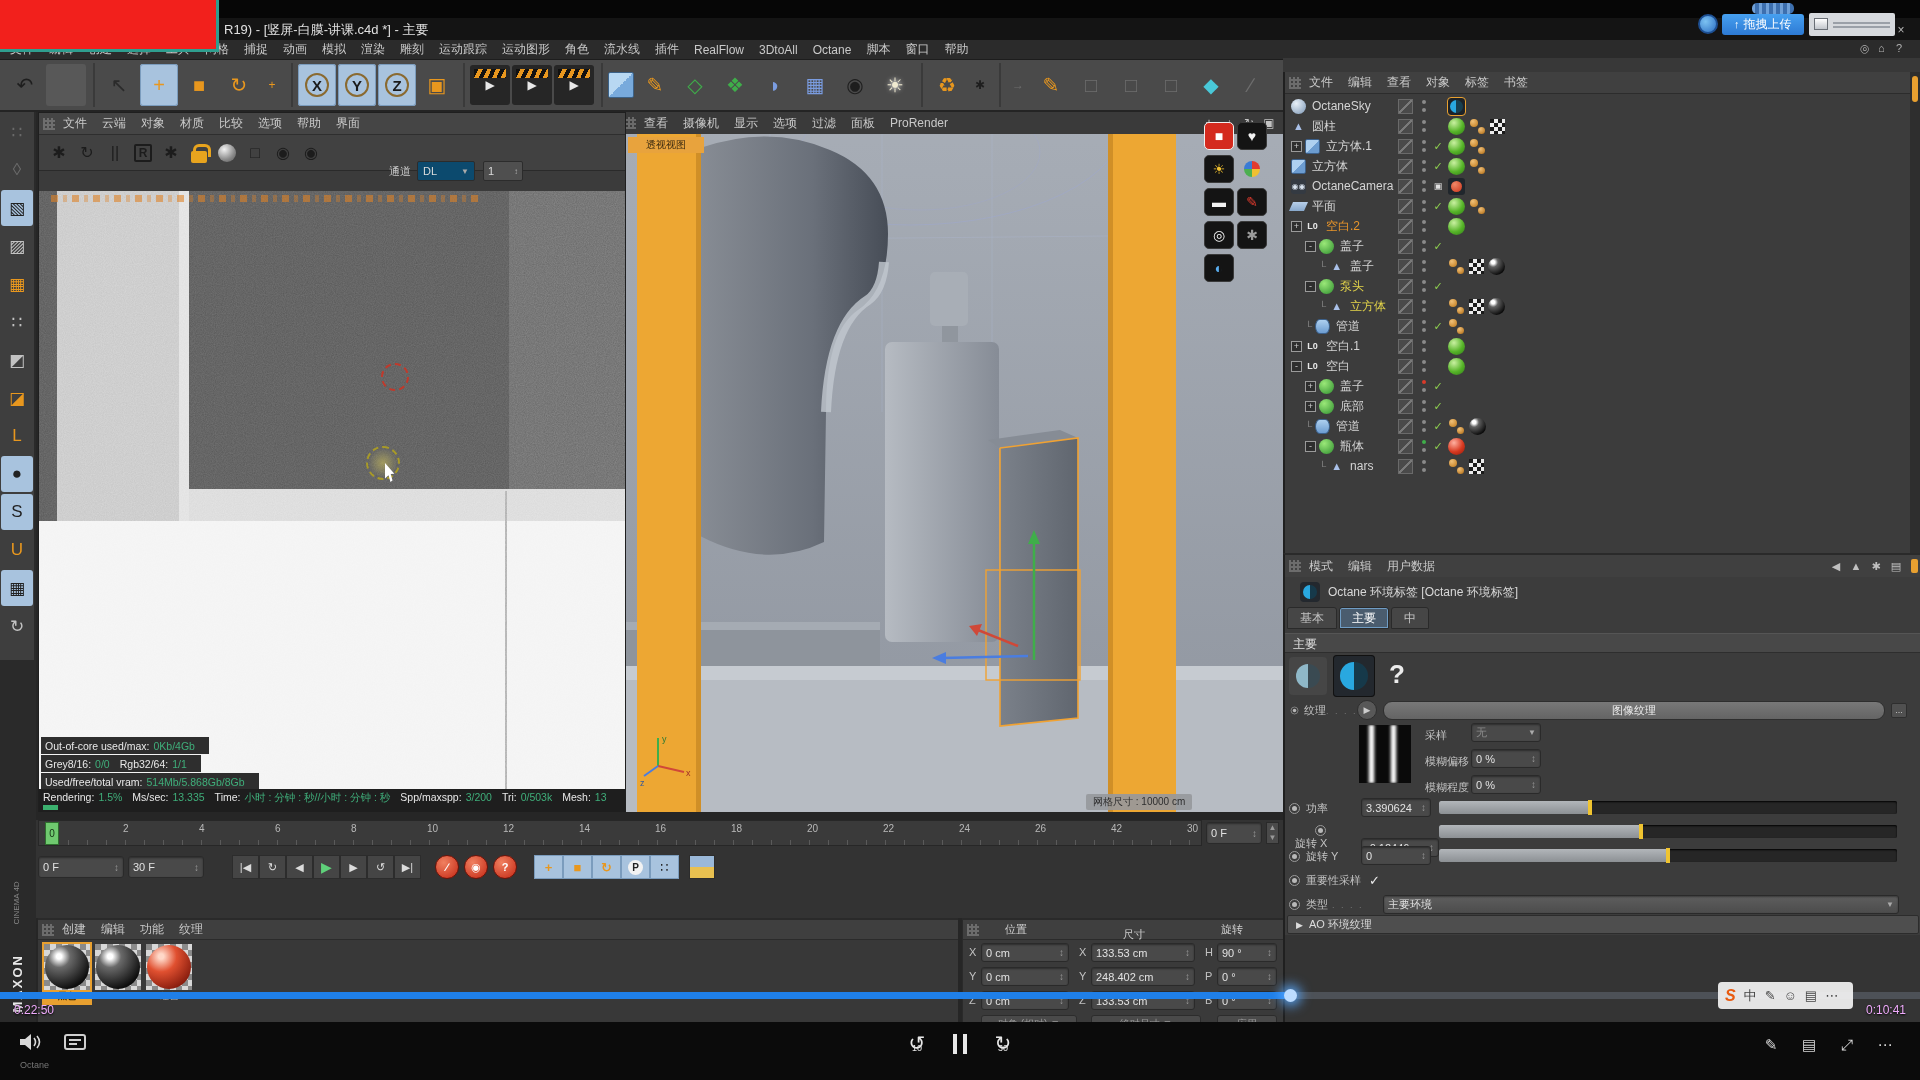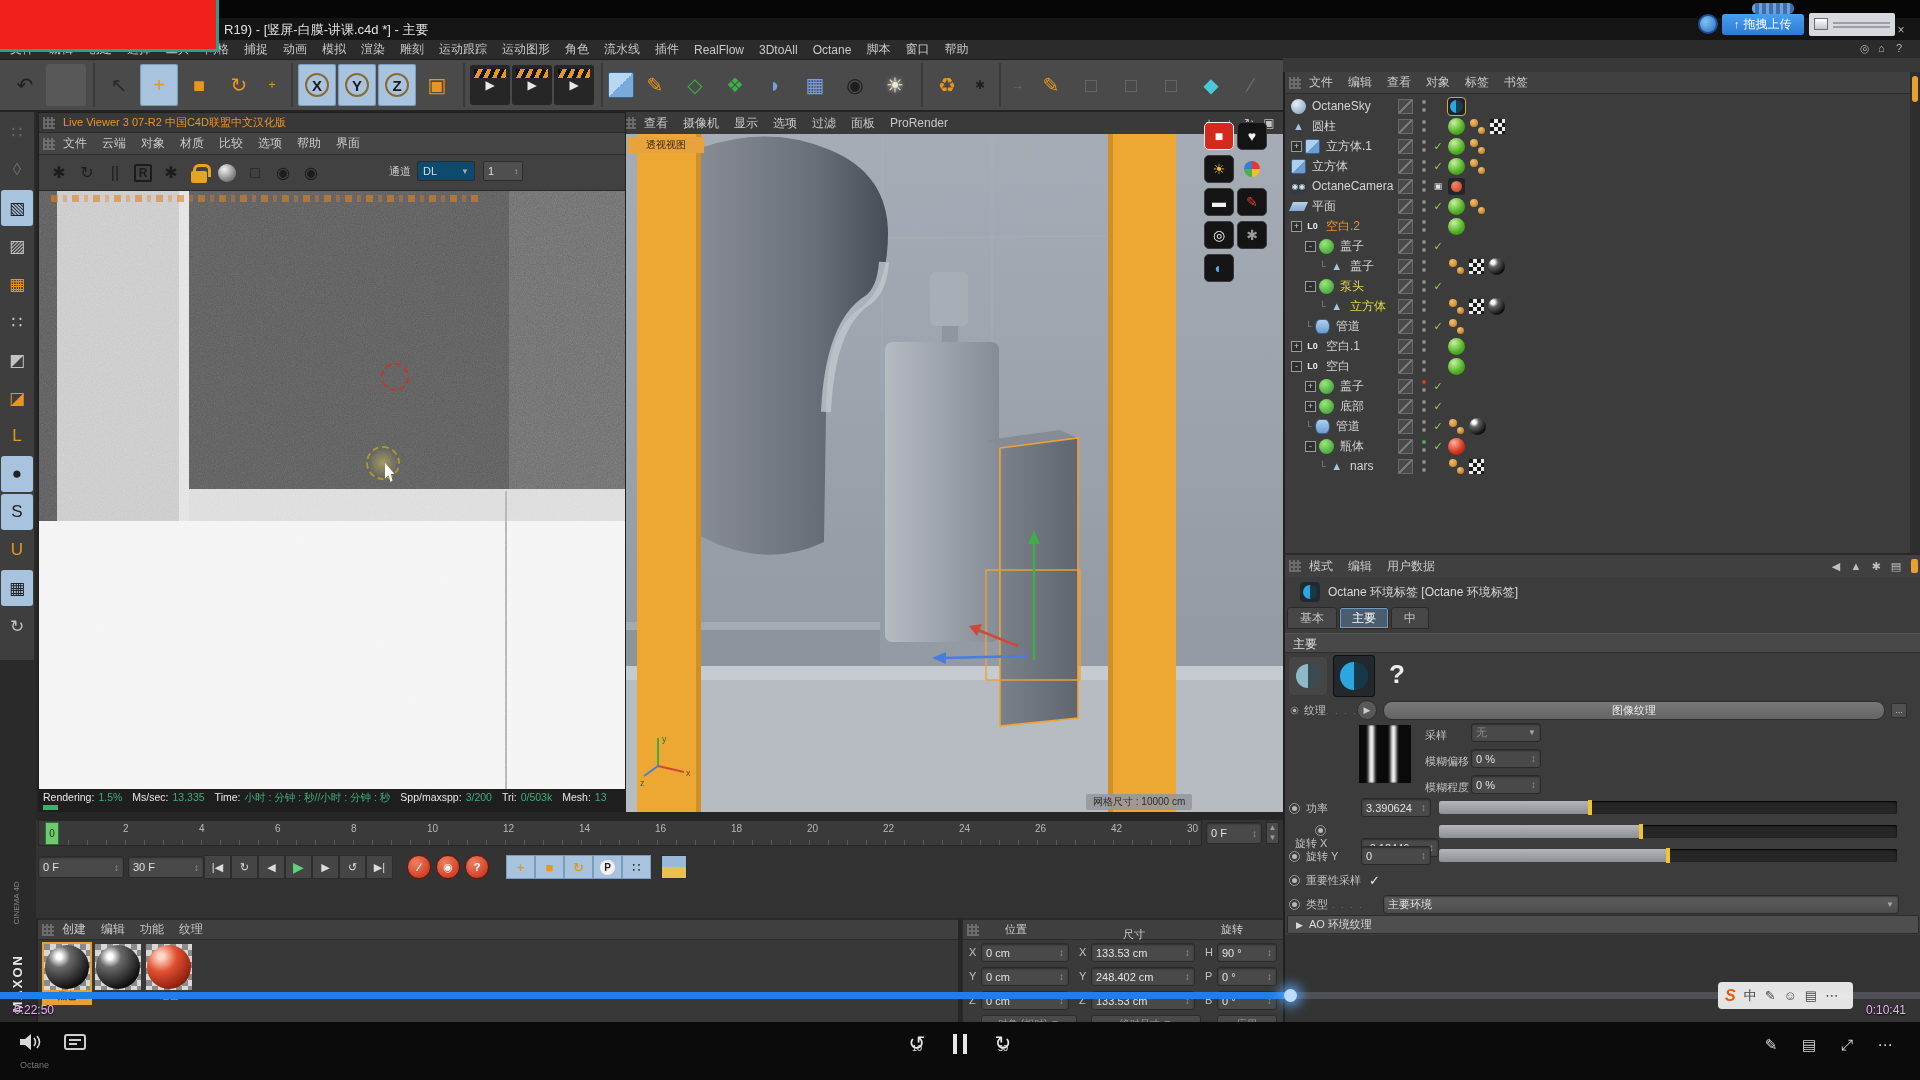--- a/index.html
+++ b/index.html
@@ -180,21 +180,21 @@
   #tl-bg{left:36px;top:820px;width:1247px;height:98px;background:#333}
   #ruler{position:absolute;left:2px;top:0;width:1164px;height:26px;background:#3a3a3a;border:1px solid #272727}
   .tick{position:absolute;top:2px;font-size:10px;color:#b8b8b8}
   #ruler-minor{position:absolute;left:10px;bottom:0;right:10px;height:5px;background:repeating-linear-gradient(90deg,#5a5a5a 0 1px,transparent 1px 19px)}
   #playhead{position:absolute;left:6px;top:1px;width:14px;height:23px;background:#6fc96f;border:1px solid #2e6e2e;color:#143014;font-size:10px;text-align:center;line-height:21px}
   #tl-endbox{position:absolute;left:1170px;top:2px;width:56px;height:22px}
   #tl-spin{position:absolute;left:1230px;top:2px;width:13px;height:22px;background:#4a4a4a;border:1px solid #2a2a2a;color:#999;font-size:8px;text-align:center;line-height:10px}
   #transport-row{position:absolute;left:2px;top:34px;width:1243px;height:26px;display:flex;align-items:center}
   #tl-current{width:86px;height:22px;margin-right:4px}
   #tl-scrub{width:556px;height:22px;background:linear-gradient(#a8a8a8,#8a8a8a);border-radius:3px;border:1px solid #2c2c2c;display:flex;align-items:center;justify-content:space-between;padding:0 6px;font-size:10px;color:#2e2e2e;margin-right:6px}
-  #tl-end{width:76px;height:22px;}
+  #tl-end{width:76px;height:22px;margin-right:28px}
   .trbtn{width:27px;height:24px;background:#454545;border:1px solid #2c2c2c;color:#dcdcdc;font-size:11px;display:flex;align-items:center;justify-content:center;flex:none}
   .trbtn.play{color:#5fd07a;font-size:14px}
   .recbtn{width:24px;height:24px;border-radius:50%;background:radial-gradient(circle at 35% 30%,#f08060,#c42814);color:#fff;font-size:11px;font-weight:bold;display:flex;align-items:center;justify-content:center;margin-right:5px;flex:none;border:1px solid #6e1208}
   .rtbtn{width:29px;height:24px;background:#a8c3de;border:1px solid #7b9cbd;display:flex;align-items:center;justify-content:center;font-size:13px;flex:none}
   .rtbtn .org{color:#e8971e;font-weight:bold}
   .rtbtn .circ{width:15px;height:15px;border-radius:50%;background:#f2f2f2;color:#222;font-size:10px;font-weight:bold;display:flex;align-items:center;justify-content:center}
   .rtbtn .dark{color:#222}
   #dope-btn{width:26px;height:24px;margin-left:10px;background:linear-gradient(#9ab8d8 0 50%,#e8c050 50%);border:1px solid #2c2c2c;flex:none}
   
   #mat-panel{left:38px;top:918px;width:920px;height:104px;background:#383838;border-top:2px solid #2a2a2a}
@@ -454,24 +454,20 @@
       <div class="annbtn a-yellow">☀</div>
       <div class="annbtn a-palette"></div>
       <div class="annbtn a-white">▬</div>
       <div class="annbtn a-red">✎</div>
       <div class="annbtn a-white">◎</div>
       <div class="annbtn a-dim">✱</div>
       <div class="annbtn a-blue">◐</div>
     </div>
 
   <div class="abs" id="lv">
-    <div id="lv-titlebar">
-      <div class="grip"></div>
-      <span id="lv-title">Live Viewer 3 07-R2 中国C4D联盟中文汉化版</span>
-    </div>
     <div id="lv-menubar">
       <div class="grip"></div>
       <div class="row" id="lv-menu">
           <div class="menu-item">文件</div>
           <div class="menu-item">云端</div>
           <div class="menu-item">对象</div>
           <div class="menu-item">材质</div>
           <div class="menu-item">比较</div>
           <div class="menu-item">选项</div>
           <div class="menu-item">帮助</div>
@@ -516,20 +512,36 @@
             <feTurbulence type="fractalNoise" baseFrequency="0.9" numOctaves="2" stitchTiles="stitch"></feTurbulence>
             <feColorMatrix type="matrix" values="0 0 0 0 0.5  0 0 0 0 0.5  0 0 0 0 0.5  0 0 0 0.9 0"></feColorMatrix>
           </filter>
         <rect width="586" height="598" filter="url(#grain)" opacity="0.75"></rect>
       </svg>
       <div class="dash-red" style="left:342px;top:172px"></div>
       <div class="dash-yellow" style="left:327px;top:255px"></div>
       <div id="lv-cursor" style="left:346px;top:272px"></div>
     </div>
     <div id="lv-notice"></div>
+    <div id="lv-stats">
+        <div class="stat-row">
+          <span class="sv-w">Out-of-core used/max:</span>
+          <span class="sv-g">0Kb/4Gb</span>
+        </div>
+        <div class="stat-row">
+          <span class="sv-w">Grey8/16:</span>
+          <span class="sv-g">0/0</span>
+          <span class="sv-w">Rgb32/64:</span>
+          <span class="sv-g">1/1</span>
+        </div>
+        <div class="stat-row">
+          <span class="sv-w">Used/free/total vram:</span>
+          <span class="sv-g">514Mb/5.868Gb/8Gb</span>
+        </div>
+      </div>
     <div id="lv-bottom">
       <div id="lv-status">
           <span class="sv-w">Rendering:</span>
           <span class="sv-g">1.5%</span>
           <span class="sv-w">Ms/sec:</span>
           <span class="sv-g">13.335</span>
           <span class="sv-w">Time:</span>
           <span class="sv-g">小时 : 分钟 : 秒//小时 : 分钟 : 秒</span>
           <span class="sv-w">Spp/maxspp:</span>
           <span class="sv-g">3/200</span>

